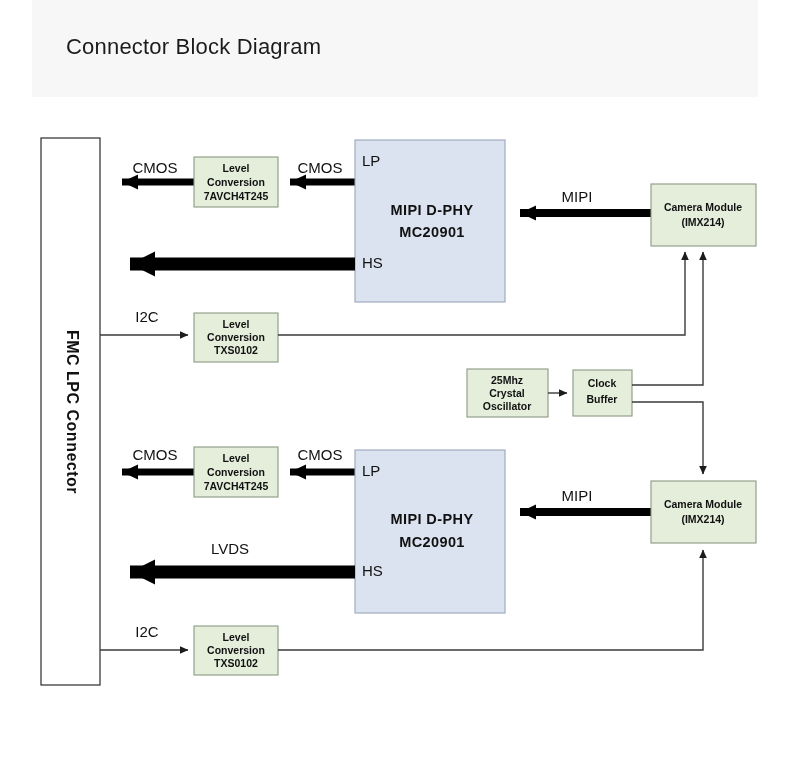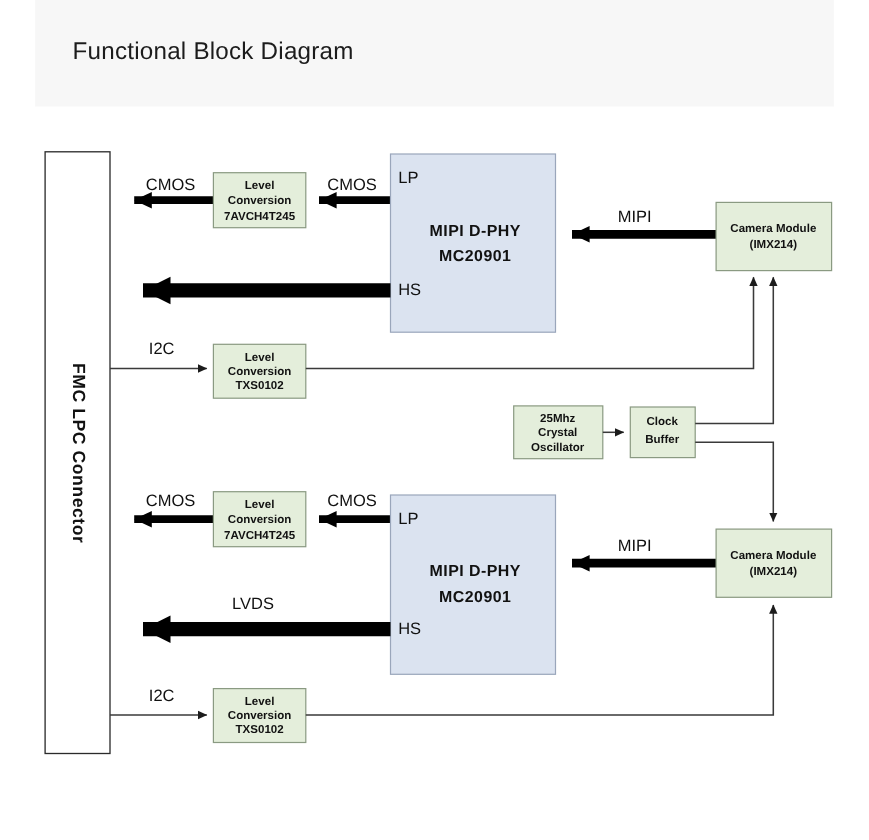--- a/index.html
+++ b/index.html
@@ -120,21 +120,21 @@
     stroke: #000000;
     fill: none;
   }
 </style>
 </head>
 <body>
 
 <div id="page">
 
   <div id="header-band"></div>
-  <div id="page-title">Functional Block Diagram</div>
+  <div id="page-title">Connector Block Diagram</div>
 
   <div id="diagram-canvas">
     <svg id="diagram-svg" viewBox="0 0 790 667" xmlns="http://www.w3.org/2000/svg">
 
       <defs>
         <marker id="arrowThin" markerWidth="9" markerHeight="9" refX="8" refY="4.5" orient="auto" markerUnits="userSpaceOnUse">
           <path d="M0,0.7 L8.4,4.5 L0,8.3 z" fill="#1c1c1c"></path>
         </marker>
         <marker id="arrowMed" markerWidth="17" markerHeight="16" refX="16" refY="8" orient="auto" markerUnits="userSpaceOnUse">
           <path d="M0,0.5 L16,8 L0,15.5 z" fill="#000000"></path>

